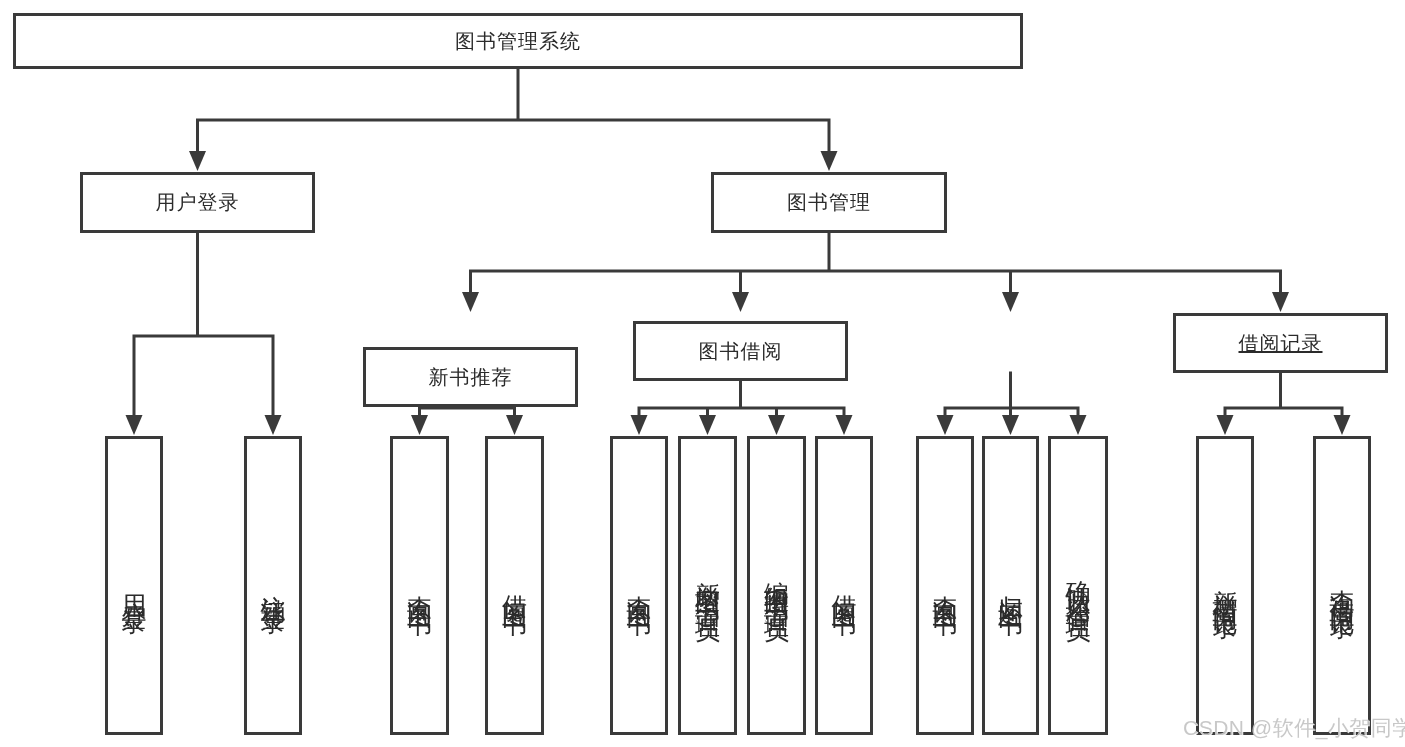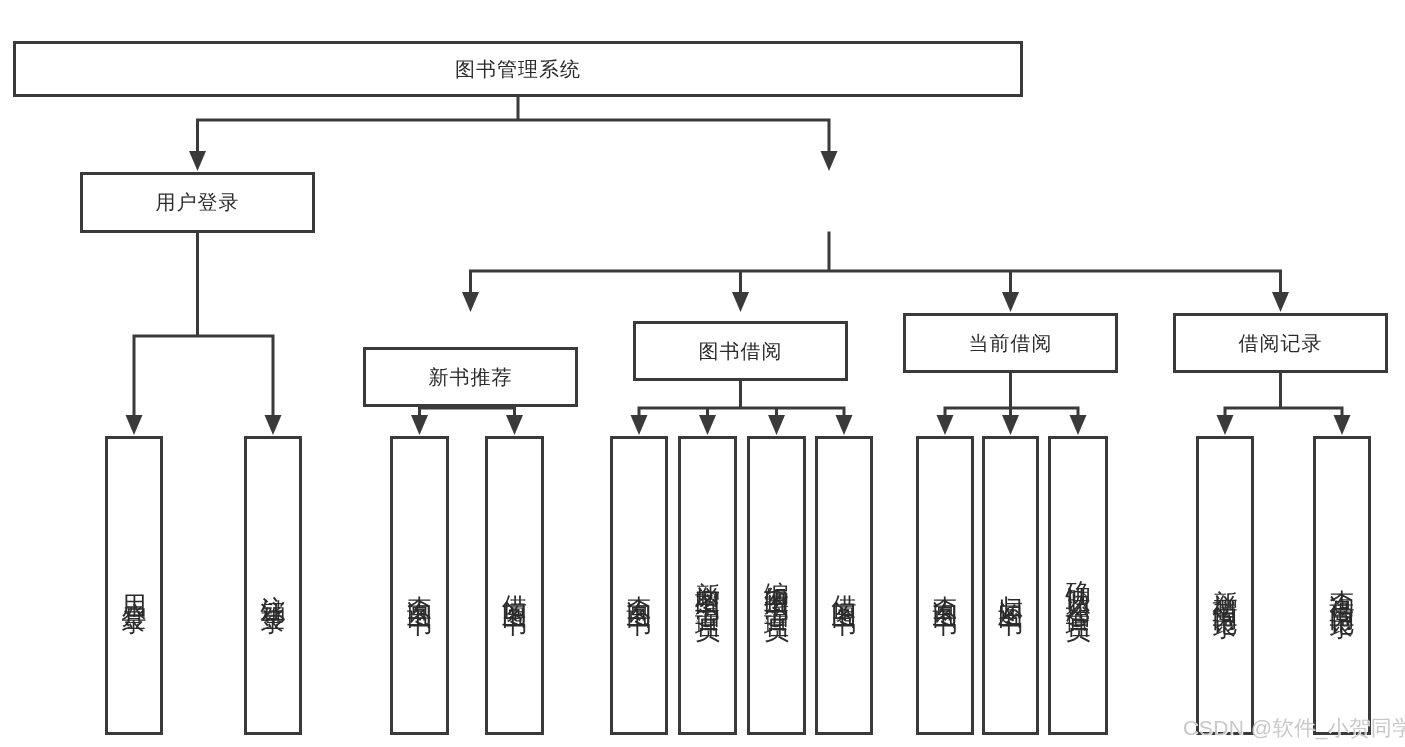--- a/index.html
+++ b/index.html
@@ -84,36 +84,36 @@
       <polygon points="835.5,415 852.5,415 844,435" fill="#3a3a3a"></polygon>
       <path d="M1010.5,373 V408 M945,408 H1078 M945,408 V421 M1010.5,408 V421 M1078,408 V421" fill="none" stroke="#3a3a3a" stroke-width="3" stroke-linecap="square"></path>
       <polygon points="936.5,415 953.5,415 945,435" fill="#3a3a3a"></polygon>
       <polygon points="1002,415 1019,415 1010.5,435" fill="#3a3a3a"></polygon>
       <polygon points="1069.5,415 1086.5,415 1078,435" fill="#3a3a3a"></polygon>
       <path d="M1280.5,373 V408 M1225,408 H1342 M1225,408 V421 M1342,408 V421" fill="none" stroke="#3a3a3a" stroke-width="3" stroke-linecap="square"></path>
       <polygon points="1216.5,415 1233.5,415 1225,435" fill="#3a3a3a"></polygon>
       <polygon points="1333.5,415 1350.5,415 1342,435" fill="#3a3a3a"></polygon>
     </svg>
   <div id="watermark">CSDN @软件_小贺同学</div>
-<div class="node h" style="left: 13px; top: 13px; width: 1010px; height: 56px; margin-top: 28px;">
+<div class="node h" style="left: 13px; top: 13px; width: 1010px; height: 56px;">
       <span>图书管理系统</span>
     </div>
     <div class="node h" style="left: 80px; top: 172px; width: 235px; height: 61px;">
       <span>用户登录</span>
+    </div>
+    <div class="node h" style="left: 711px; top: 172px; width: 236px; height: 61px;">
+      <span>图书管理</span>
     </div>
     <div class="node h" style="left: 363px; top: 313px; width: 215px; height: 60px; margin-top: 34px;">
       <span>新书推荐</span>
     </div>
     <div class="node h" style="left: 633px; top: 313px; width: 215px; height: 60px; margin-top: 8px;">
       <span>图书借阅</span>
     </div>
-    <div class="node h" style="left: 903px; top: 313px; width: 215px; height: 60px;">
-      <span>当前借阅</span>
-    </div>
-    <div class="node h" style="left: 1173px; top: 313px; width: 215px; height: 60px;">
+    <div class="node h" style="left: 1173px; top: 313px; width: 215px; height: 60px; text-decoration: underline;">
       <span>借阅记录</span>
     </div>
     <div class="node v" style="left: 105px; top: 436px; width: 58px; height: 299px;">
       <span>用户登录</span>
     </div>
     <div class="node v" style="left: 244px; top: 436px; width: 58px; height: 299px;">
       <span>注销登录</span>
     </div>
     <div class="node v" style="left: 390px; top: 436px; width: 59px; height: 299px;">
       <span>查询图书</span>

